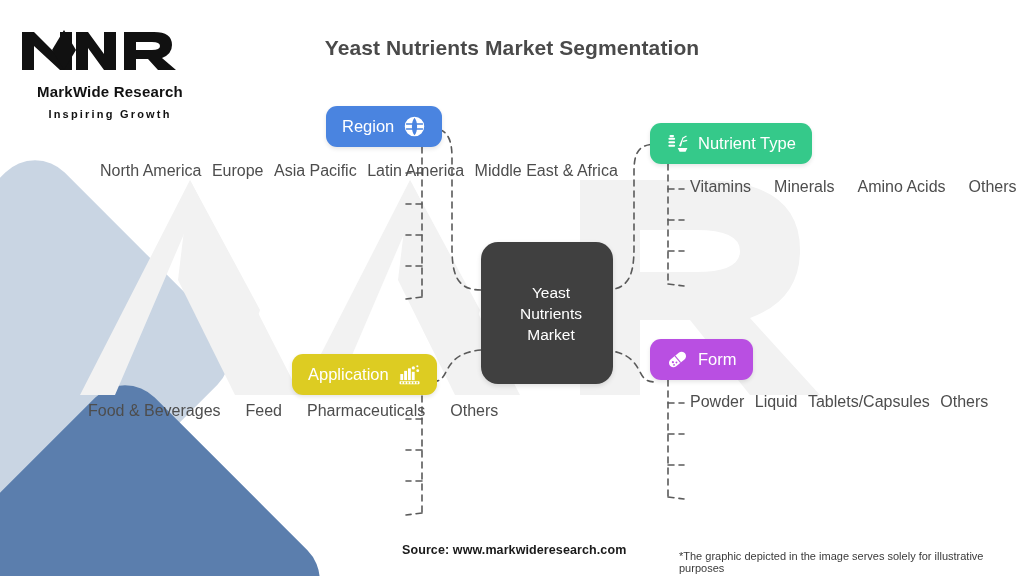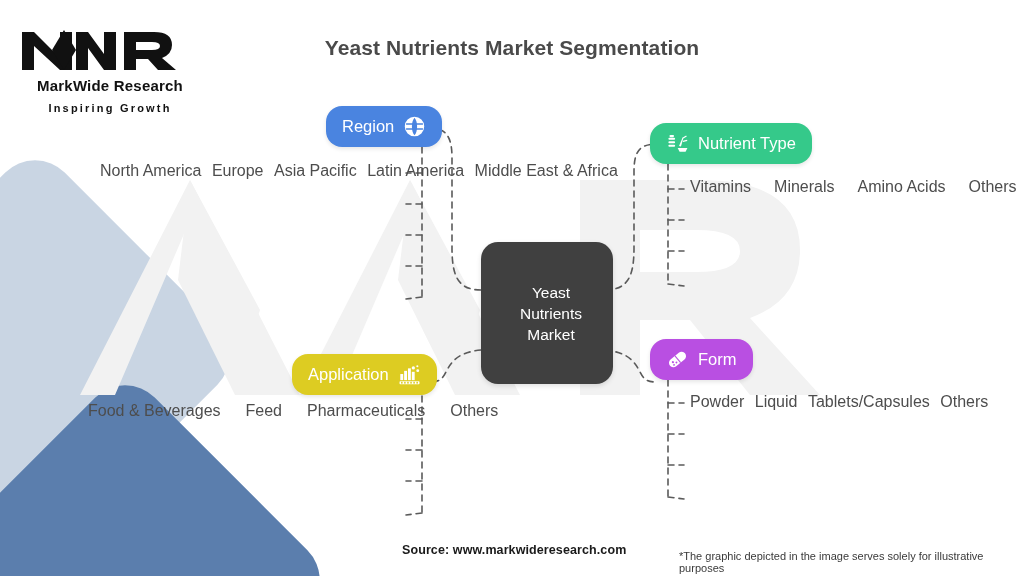--- a/index.html
+++ b/index.html
@@ -63,21 +63,21 @@
   }
   #logo-mark { display: block; }
   .logo-text {
     text-align: center;
     color: #111111;
     font-weight: bold;
     letter-spacing: .2px;
   }
   #logo-name {
     font-size: 15px;
-    margin-top: 5px;
+    margin-top: 11px;
   }
   #logo-tagline {
     font-size: 11px;
     letter-spacing: 2.2px;
     margin-top: 8px;
     font-weight: bold;
   }
 
   
   #title {
@@ -123,21 +123,21 @@
   }
 
   
   .badge {
     position: absolute;
     display: flex;
     align-items: center;
     gap: 9px;
     padding: 0 16px;
     height: 41px;
-    border-radius: 16px;
+    border-radius: 11px;
     color: #ffffff;
     font-size: 16.5px;
     white-space: nowrap;
     box-shadow: 0 2px 4px rgba(0,0,0,.10);
   }
   .badge .badge-icon {
     display: flex;
     align-items: center;
     justify-content: center;
     width: 23px;

